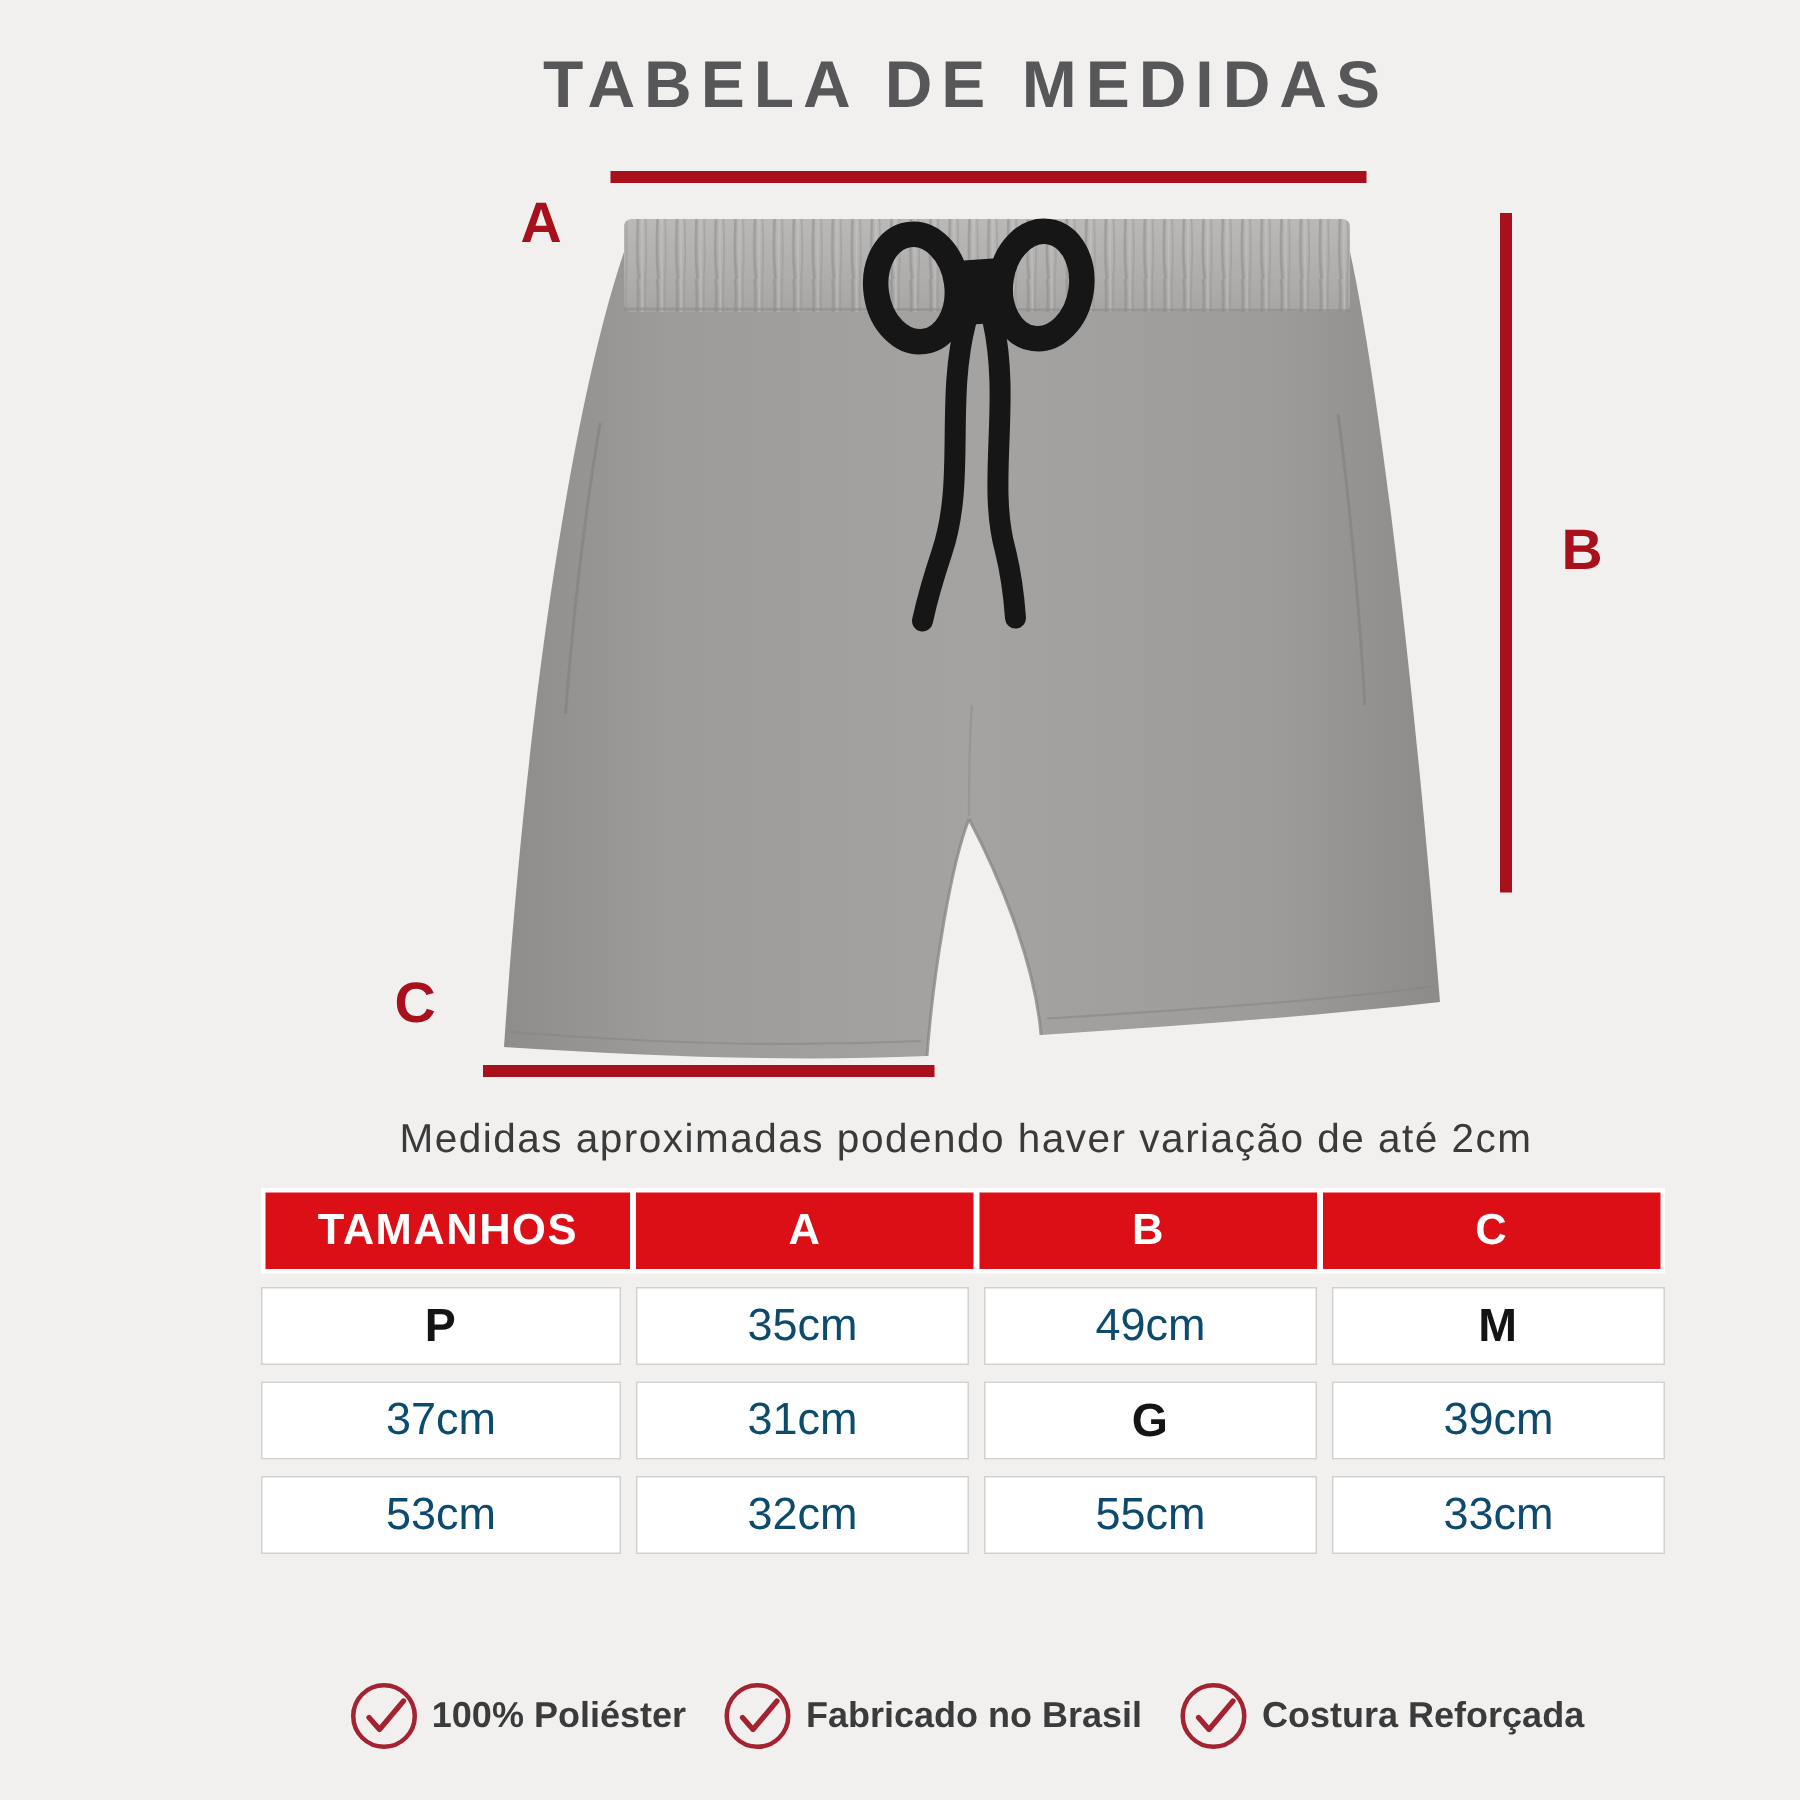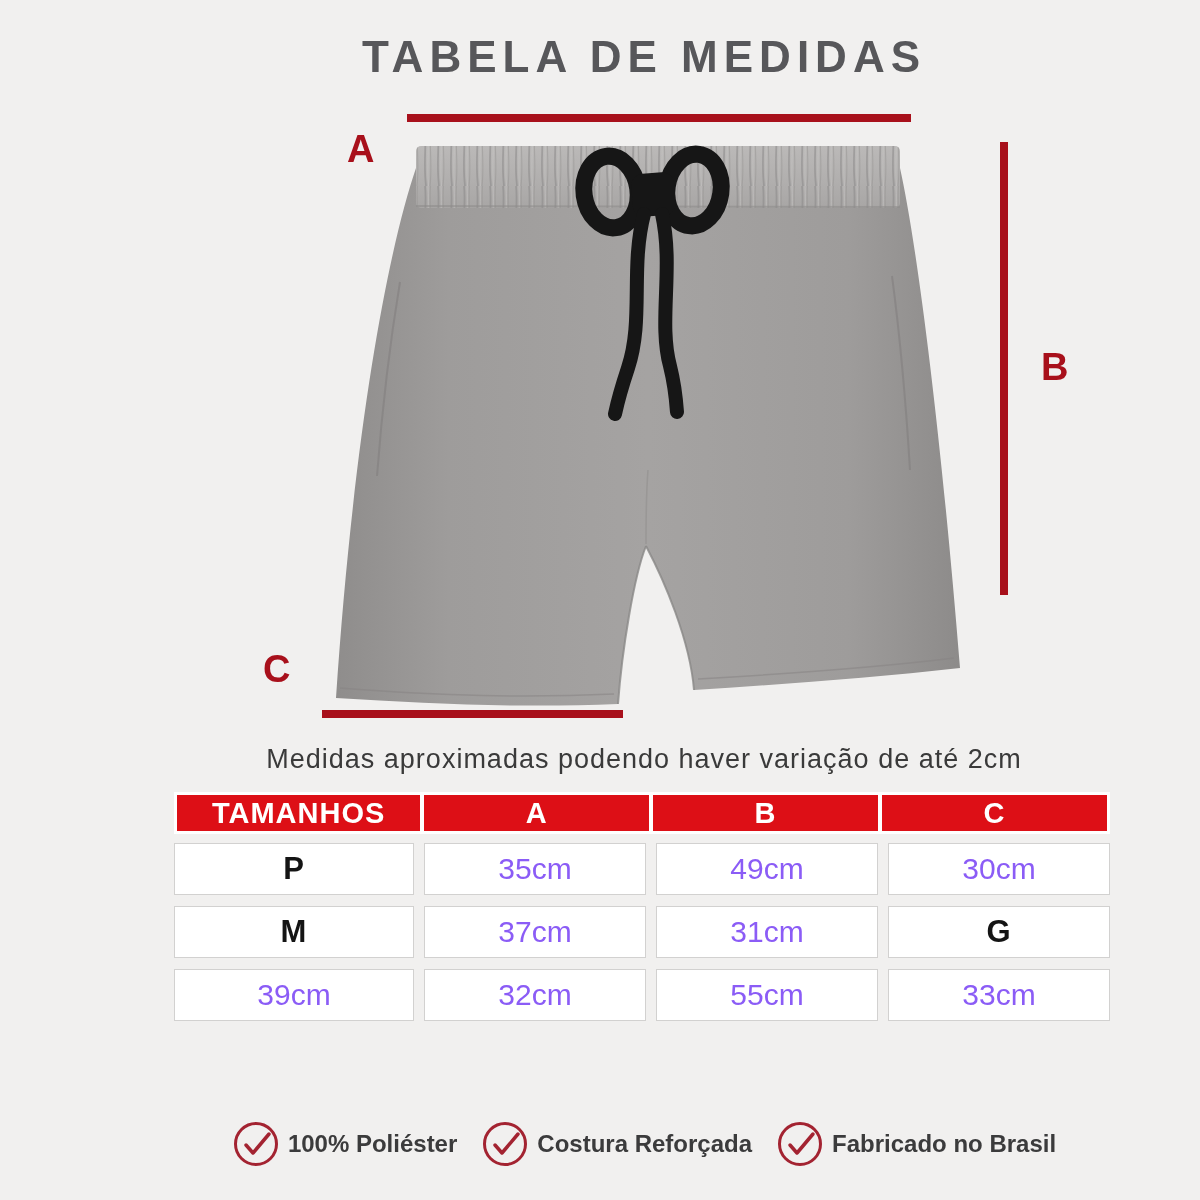--- a/index.html
+++ b/index.html
@@ -45,36 +45,36 @@
   
   .size-table { position: absolute; left: 130px; top: 792px; width: 936px; }
   .size-table-header {
     display: grid;
     grid-template-columns: 240fr 222fr 222fr 222fr;
     gap: 4px; padding: 3px;
     background: #ffffff;
   }
   .header-cell {
     background: #dd0f16; color: #ffffff;
-    height: 36px;
+    height: 51px;
     display: flex; align-items: center; justify-content: center;
     font-size: 29px; font-weight: 700; letter-spacing: 1px;
   }
   .size-table-body {
     margin-top: 9px;
     display: grid;
     grid-template-columns: 240fr 222fr 222fr 222fr;
     column-gap: 10px; row-gap: 11px;
   }
   .body-cell {
     background: #ffffff;
     border: 1px solid #d2d1d0;
     height: 52px;
     display: flex; align-items: center; justify-content: center;
-    font-size: 30px; color: #8b5cf6;
+    font-size: 30px; color: #0c4a6e;
   }
   .size-cell { font-weight: 700; font-size: 31px; color: #141414; letter-spacing: 1px; }
 
   
   .features {
     position: absolute; left: 0; right: 0; top: 1120px;
     display: flex; justify-content: center; align-items: center; gap: 24px;
   }
   .feature { display: flex; align-items: center; gap: 8px; }
   .feature svg { width: 48px; height: 48px; display: block; }
@@ -155,28 +155,28 @@
     <div class="size-table-header">
       <div class="header-cell">TAMANHOS</div>
       <div class="header-cell">A</div>
       <div class="header-cell">B</div>
       <div class="header-cell">C</div>
     </div>
     <div class="size-table-body">
       <div class="body-cell size-cell">P</div>
       <div class="body-cell">35cm</div>
       <div class="body-cell">49cm</div>
-      <div class="body-cell">30cm</div>
 
       <div class="body-cell size-cell">M</div>
       <div class="body-cell">37cm</div>
       <div class="body-cell">31cm</div>
 
       <div class="body-cell size-cell">G</div>
       <div class="body-cell">39cm</div>
+      <div class="body-cell">53cm</div>
       <div class="body-cell">32cm</div>
 
       <div class="body-cell">55cm</div>
       <div class="body-cell">33cm</div>
     </div>
   </div>
 
   <div class="features">
     <div class="feature">
       <span>
@@ -187,26 +187,26 @@
       </span>
       <span class="feature-label">100% Poliéster</span>
     </div>
     <div class="feature">
       <span>
         <svg viewBox="0 0 48 48">
           <circle cx="24" cy="24" r="20.5" fill="none" stroke="#a32331" stroke-width="3"></circle>
           <path d="M14 25 L21 33 L37 14" fill="none" stroke="#a32331" stroke-width="3.5" stroke-linecap="round" stroke-linejoin="round"></path>
         </svg>
       </span>
-      <span class="feature-label">Costura Reforçada</span>
+      <span class="feature-label">Fabricado no Brasil</span>
     </div>
     <div class="feature">
       <span>
         <svg viewBox="0 0 48 48">
           <circle cx="24" cy="24" r="20.5" fill="none" stroke="#a32331" stroke-width="3"></circle>
           <path d="M14 25 L21 33 L37 14" fill="none" stroke="#a32331" stroke-width="3.5" stroke-linecap="round" stroke-linejoin="round"></path>
         </svg>
       </span>
-      <span class="feature-label">Fabricado no Brasil</span>
+      <span class="feature-label">Costura Reforçada</span>
     </div>
   </div>
 
 </div>
 
 </body></html>

